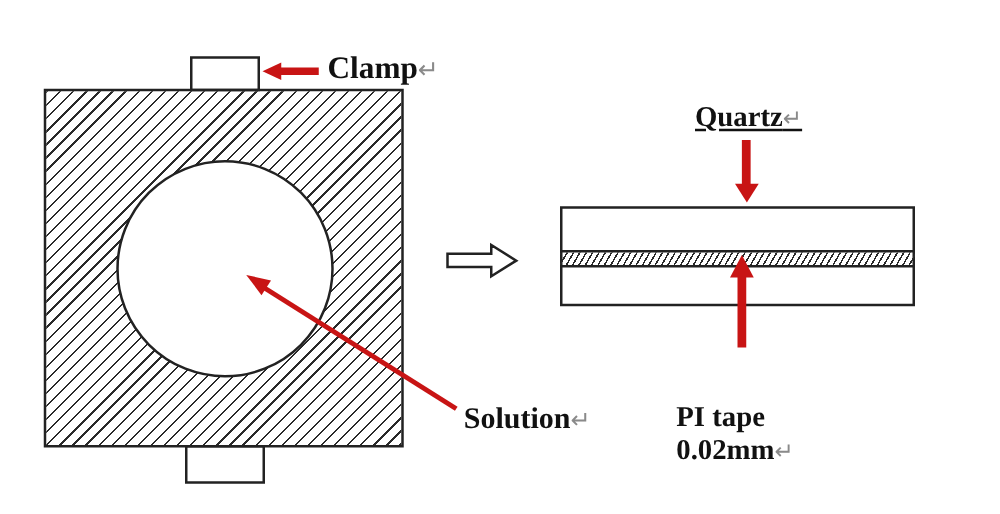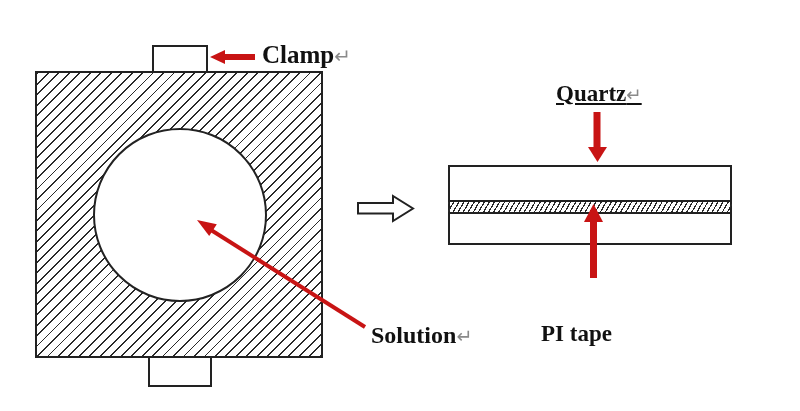--- a/index.html
+++ b/index.html
@@ -131,15 +131,16 @@
   </svg>
 
   <div class="label label-clamp"><span>Clamp</span><span class="ret-mark">↵</span></div>
 
   <div class="label label-solution"><span>Solution</span><span class="ret-mark">↵</span></div>
 
   <div class="label label-quartz"><span>Quartz</span><span class="ret-mark">↵</span></div>
 
   <div class="label label-pitape">
     <div>PI tape</div>
+    <div><span>0.02mm</span><span class="ret-mark">↵</span></div>
   </div>
 
 </div>
 
 </body></html>

